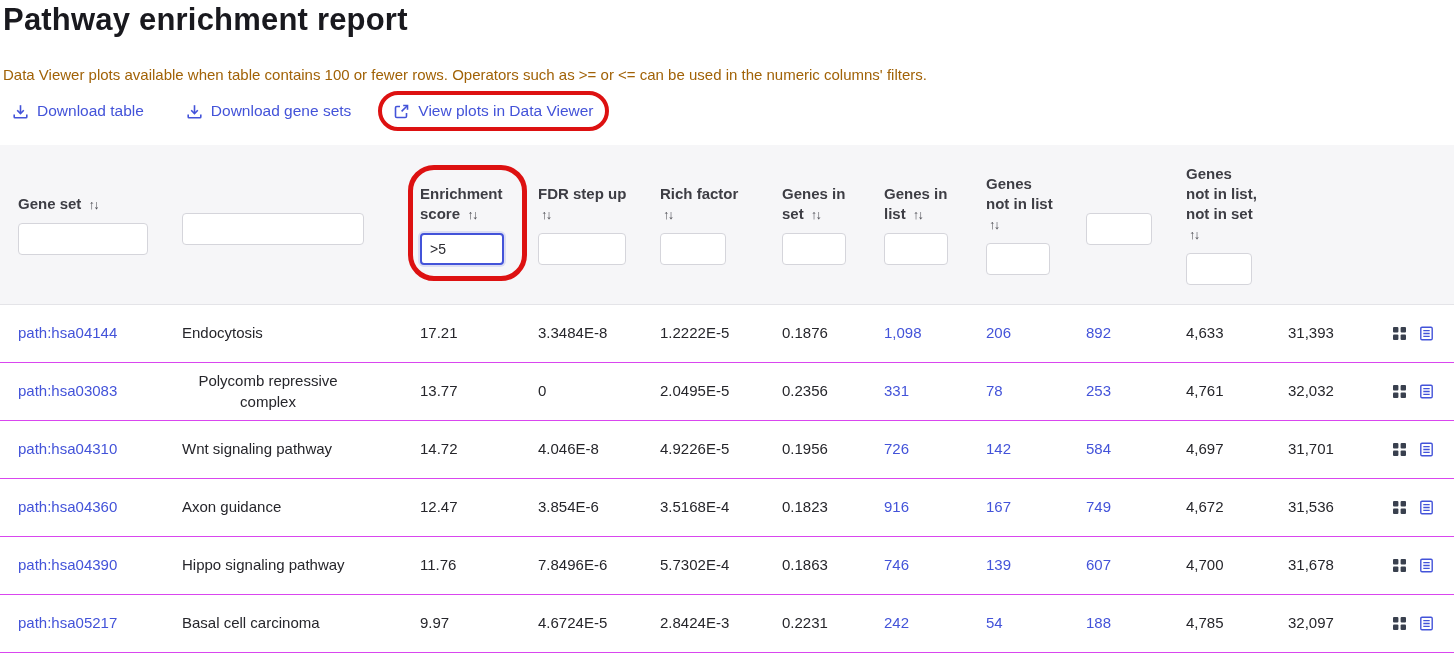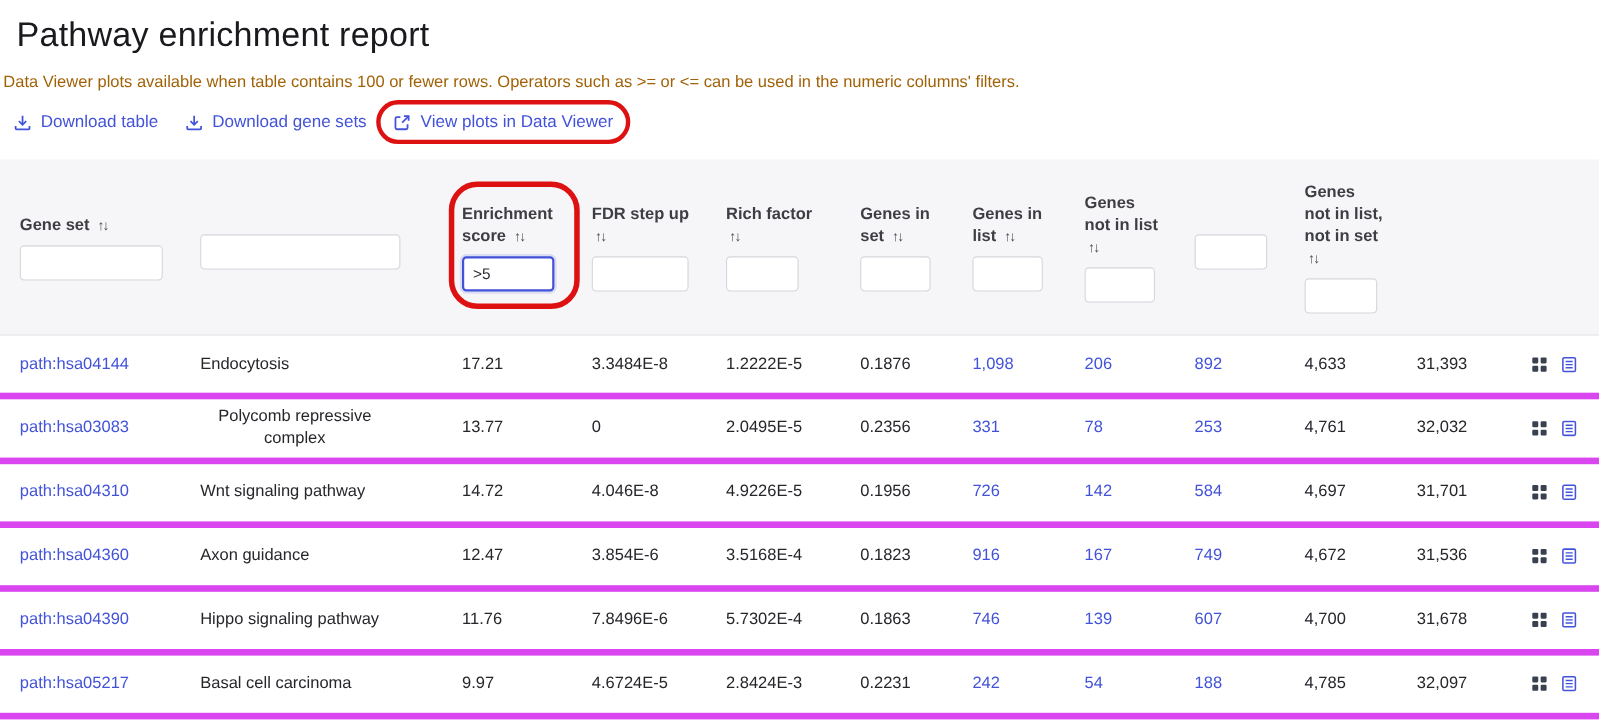--- a/index.html
+++ b/index.html
@@ -6,30 +6,30 @@
   html, body { margin: 0; padding: 0; }
   body {
     width: 1454px; height: 659px;
     position: relative; overflow: hidden;
     background: #ffffff;
     font-family: "Liberation Sans", sans-serif;
     color: #2b2b31;
   }
   .page-title {
     position: absolute; top: 2px; left: 3px;
-    font-size: 31px; font-weight: 400; color: #19191e;
-    margin: 12px; letter-spacing: 0.2px;
+    font-size: 31px; font-weight: 700; color: #19191e;
+    margin: 0; letter-spacing: 0.2px;
   }
   .page-subtitle {
     position: absolute; top: 66px; left: 3px;
     font-size: 15px; color: #a16207; margin: 0;
   }
   .toolbar {
     position: absolute; top: 102px; left: 12px;
-    display: flex; align-items: center; gap: 24px;
+    display: flex; align-items: center; gap: 42px;
   }
   .toolbar-link {
     display: flex; align-items: center; gap: 8px;
     color: #4353d9; font-size: 15.5px; text-decoration: none;
     cursor: pointer; position: relative;
   }
   .toolbar-link svg { flex: 0 0 auto; }
 
   
   .annotation {
@@ -84,21 +84,21 @@
   .col-fdr_step_up .filter-input { width: 88px; }
   .col-rich_factor .filter-input { width: 66px; }
   .col-genes_in_set .filter-input { width: 64px; }
   .col-genes_in_list .filter-input { width: 64px; }
   .col-genes_not_in_list .filter-input { width: 64px; }
   .col-genes_in_list_not_in_set .filter-input { width: 66px; }
   .col-genes_not_in_list_not_in_set .filter-input { width: 66px; }
 
   .tr {
     min-height: 58px; align-items: center;
-    border-bottom: 6px solid #d946ef;
+    border-bottom: 1px solid #d946ef;
   }
   .td { padding: 6px 12px 6px 18px; font-size: 15px; color: #26262b; }
   .cell-text { line-height: 1.35; text-align: center; }
   .col-description .cell-text { display: inline-block; max-width: 172px; }
   .cell-link { color: #4353d9; cursor: pointer; line-height: 1.35; }
   .td.col-actions {
     display: flex; align-items: center; gap: 12px;
     padding: 0 0 0 20px;
   }
   .action-icon { display: inline-flex; cursor: pointer; }

